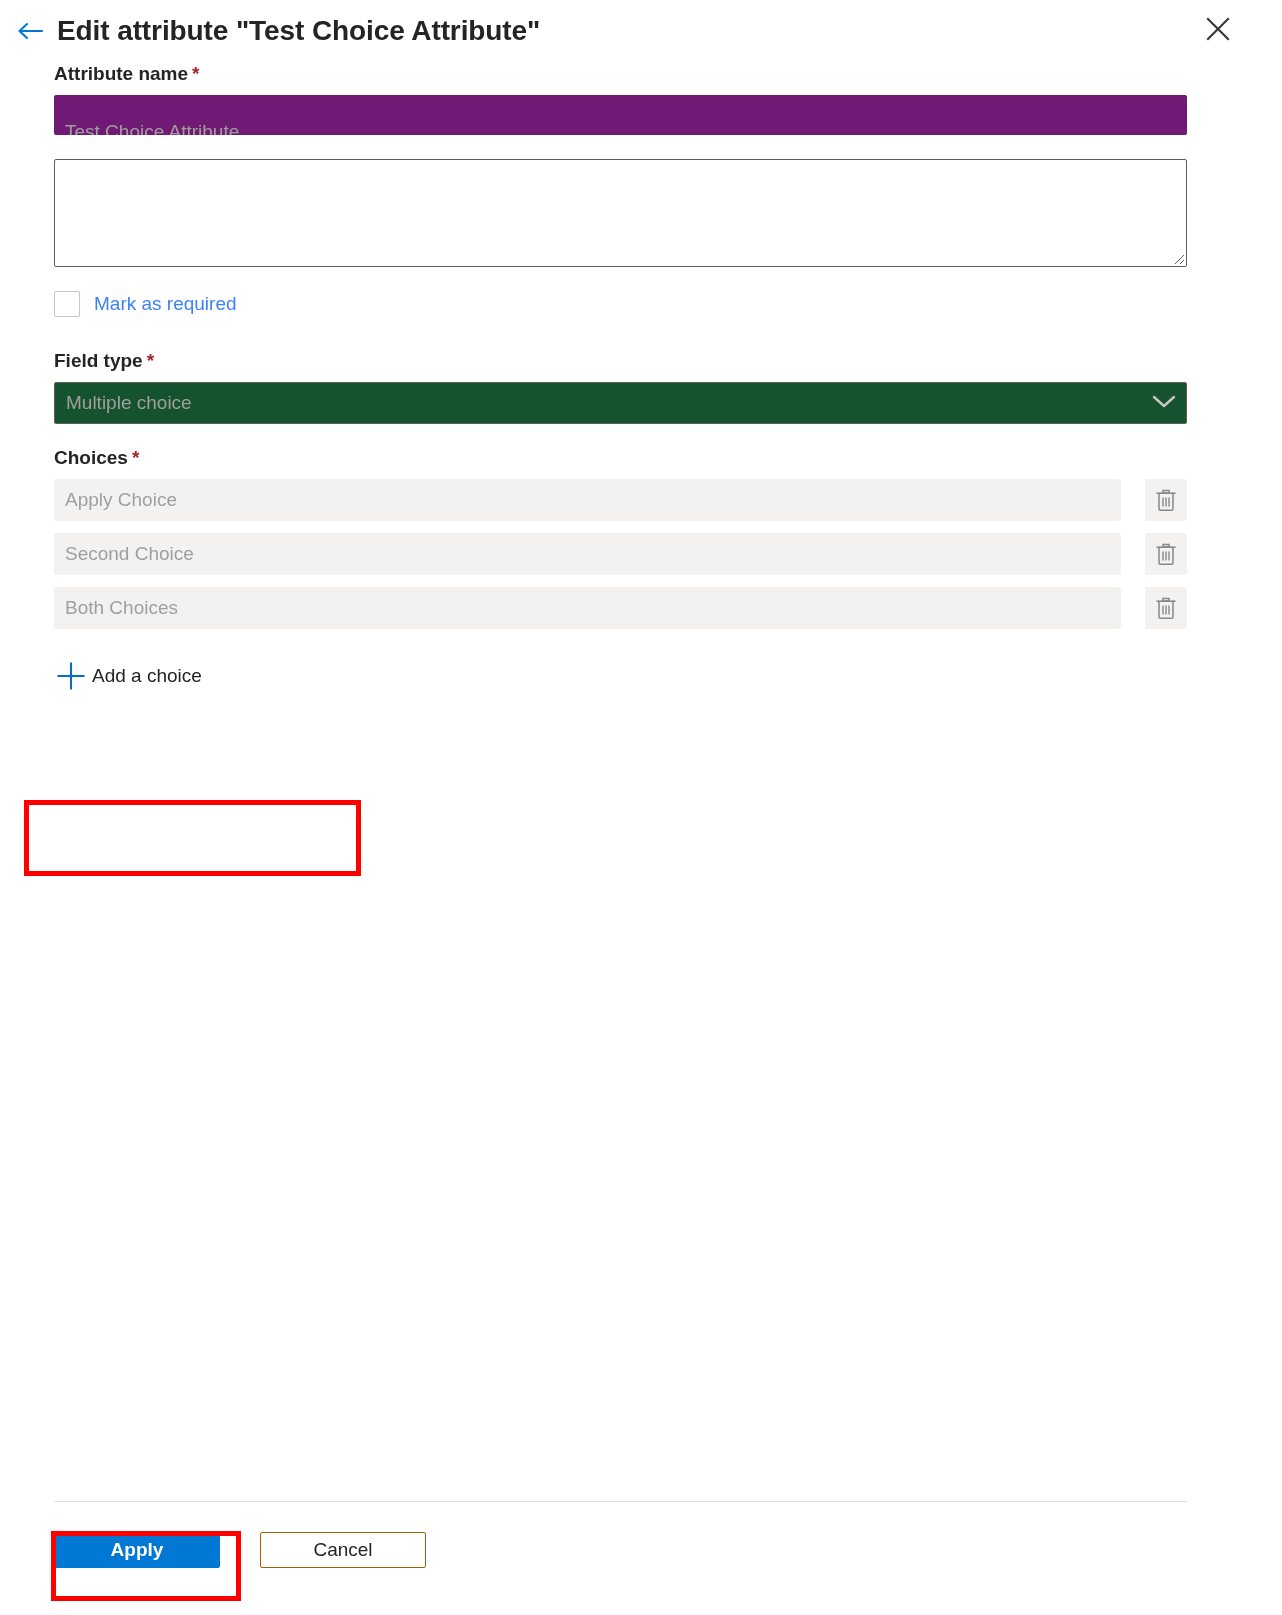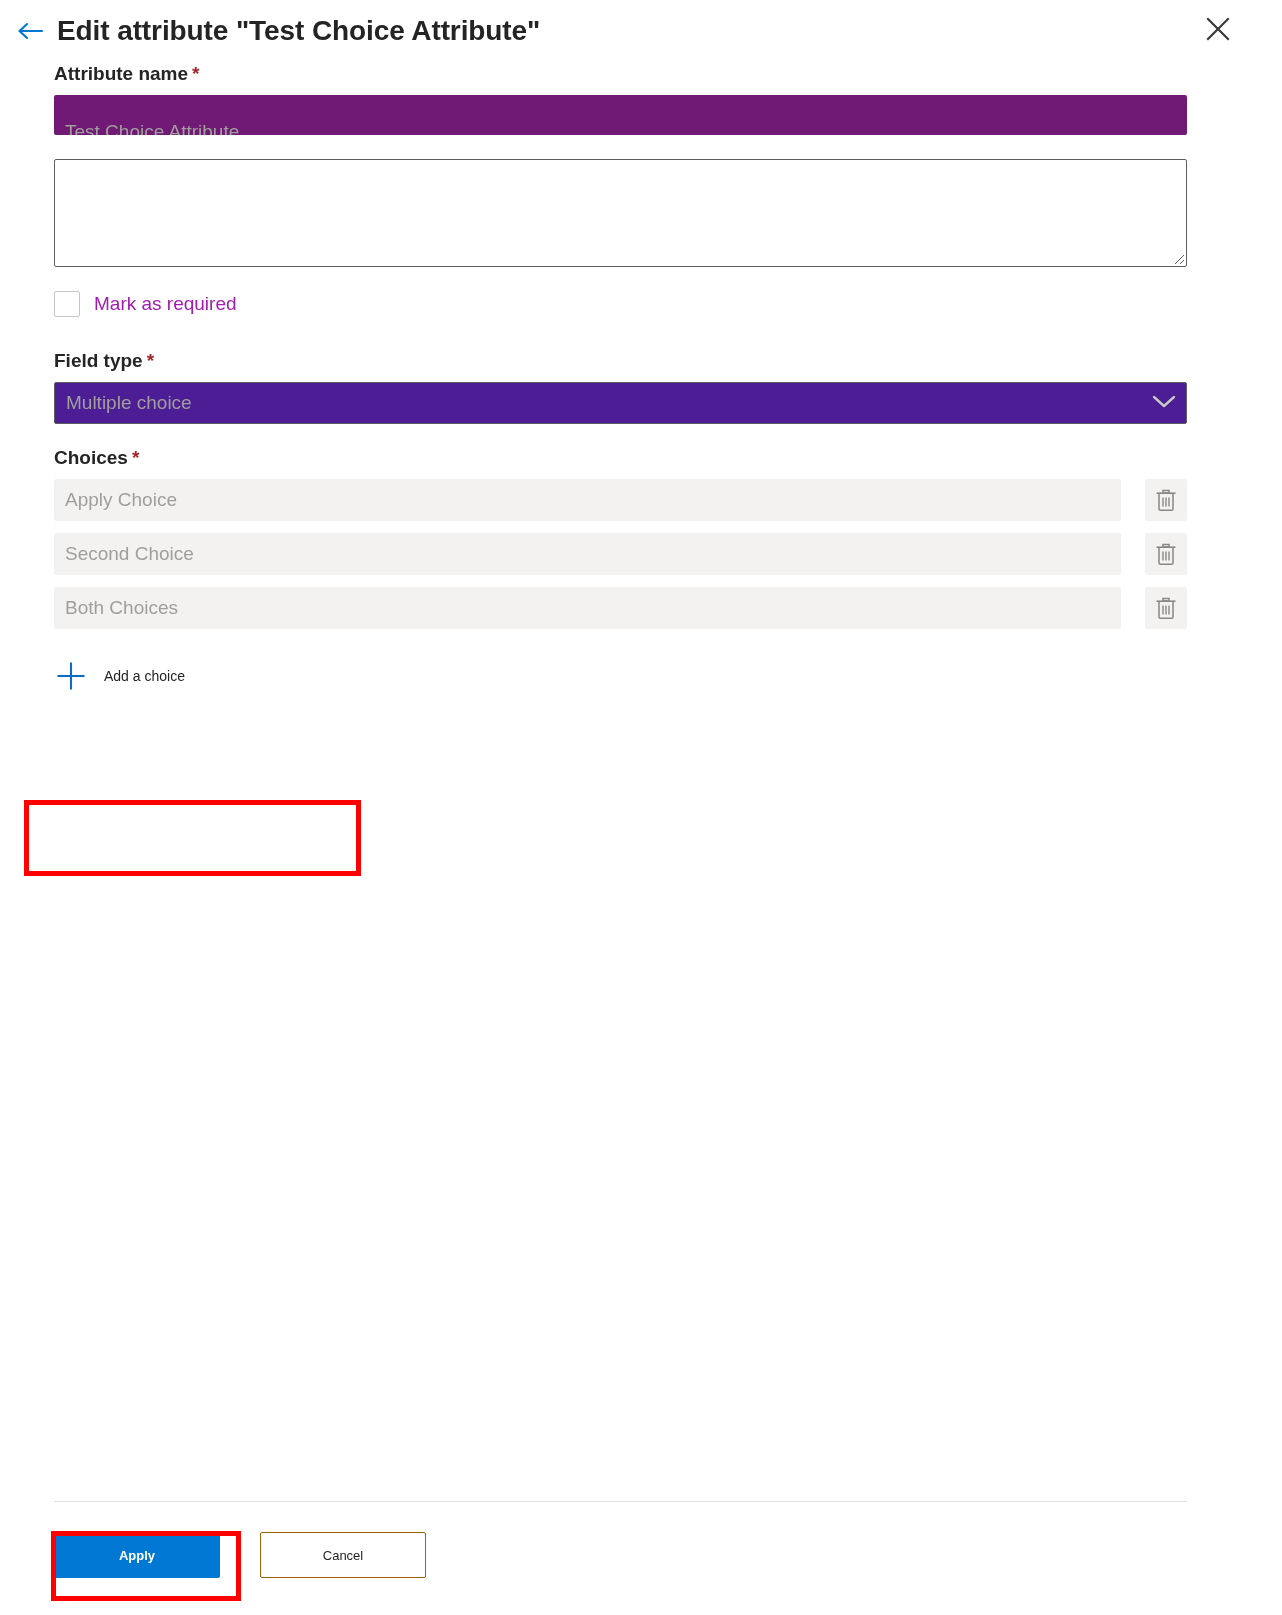--- a/index.html
+++ b/index.html
@@ -141,30 +141,30 @@
     display: flex;
     align-items: center;
     justify-content: center;
   }
   .cb-label {
     font-size: 19px;
     margin-left: 14px;
     color: #242424;
     white-space: nowrap;
   }
-  .cb-label.disabled { color: #a21caf; }
+  .cb-label.disabled { color: #3b82f6; }
 
   
   .dropdown {
     height: 42px;
     width: 100%;
     box-sizing: border-box;
     border: 1px solid #605e5c;
     border-radius: 2px;
-    background: #4c1d95;
+    background: #14532d;
     display: flex;
     align-items: center;
     padding: 0 9px 0 11px;
   }
   .dropdown-value {
     font-size: 19px;
     color: #a19f9d;
     flex: 1 1 auto;
     white-space: nowrap;
     overflow: hidden;
@@ -213,23 +213,23 @@
   }
   .add-plus {
     width: 34px;
     height: 34px;
     display: flex;
     align-items: center;
     justify-content: center;
     flex: none;
   }
   .add-text {
-    font-size: 14px;
+    font-size: 19px;
     color: #242424;
-    margin-left: 16px;
+    margin-left: 4px;
     white-space: nowrap;
   }
 
   .info-icon {
     margin-left: 10px;
     width: 20px;
     height: 20px;
     display: inline-flex;
     align-items: center;
     justify-content: center;
@@ -263,22 +263,22 @@
   }
   .footer-actions {
     position: absolute;
     left: 54px;
     top: 45px;
     display: flex;
     align-items: center;
   }
   .btn {
     font-family: "Liberation Sans", sans-serif;
-    font-size: 13px;
-    height: 46px;
+    font-size: 19px;
+    height: 36px;
     min-width: 166px;
     border-radius: 2px;
     box-sizing: border-box;
     cursor: pointer;
     display: flex;
     align-items: center;
     justify-content: center;
   }
   .btn-primary {
     background: #0078d4;

